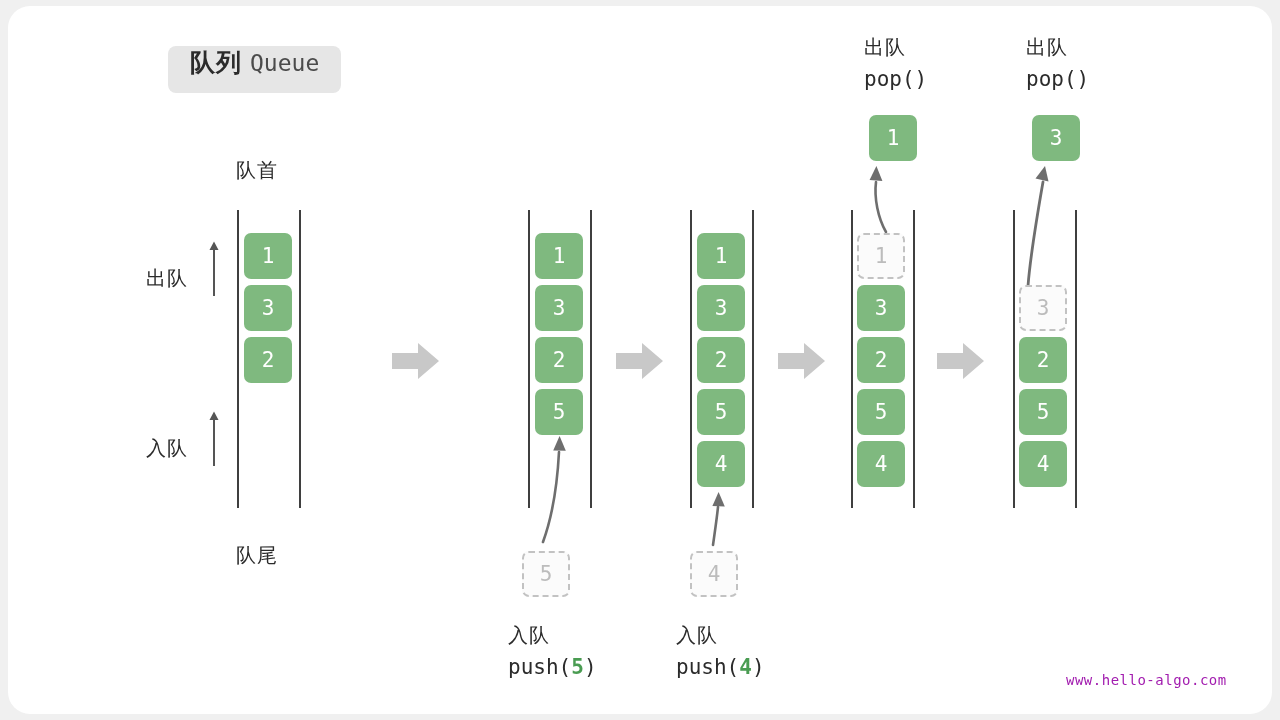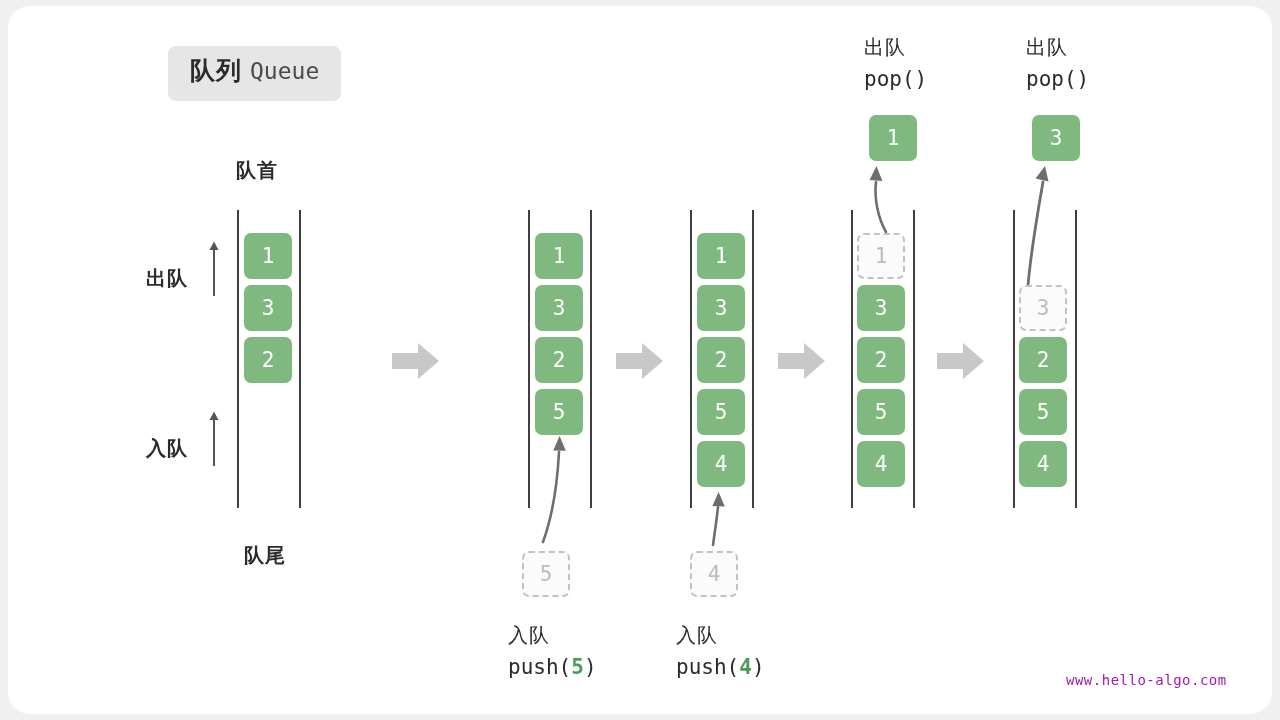--- a/index.html
+++ b/index.html
@@ -28,21 +28,21 @@
     top: 0;
     width: 1280px;
     height: 720px;
   }
 
   
   #title-badge {
     position: absolute;
     left: 168px;
     top: 46px;
-    padding: 8px 22px 14px 22px;
+    padding: 0 22px 14px 22px;
     background: #e6e6e6;
     border-radius: 8px;
     white-space: nowrap;
   }
   #title-badge .cn {
     font-size: 25px;
     font-weight: bold;
     color: #2b2b2b;
     letter-spacing: 1px;
   }
@@ -50,21 +50,21 @@
     font-size: 23px;
     color: #4b4b4b;
     font-family: "DejaVu Sans Mono", monospace;
     margin-left: 8px;
   }
 
   
   .cn-label {
     position: absolute;
     font-size: 20px;
-    font-weight: bold;
+    font-weight: normal;
     color: #2b2b2b;
     white-space: nowrap;
     letter-spacing: 1px;
   }
   .op-label {
     position: absolute;
     text-align: left;
     white-space: nowrap;
     line-height: 1.55;
   }
@@ -145,21 +145,21 @@
 
 <div id="card"></div>
 
 <div class="stage">
 
   <div id="title-badge">
     <span class="cn">队列</span><span class="en">Queue</span>
   </div>
 
   <div class="cn-label" style="left:236px; top:157px;">队首</div>
-  <div class="cn-label" style="left:244px; top:542px;">队尾</div>
+  <div class="cn-label" style="left:236px; top:542px;">队尾</div>
 
   <div class="cn-label" style="left:146px; top:265px;">出队</div>
   <div class="cn-label" style="left:146px; top:435px;">入队</div>
 
   <svg class="thin-arrow" style="left:207px; top:232px;" width="18" height="72" viewBox="0 0 18 72">
     <line x1="9" y1="72" x2="9" y2="10" stroke="#555555" stroke-width="2.6"></line>
     <polygon points="9,2 3.2,13 14.8,13" fill="#555555"></polygon>
   </svg>
   <svg class="thin-arrow" style="left:207px; top:402px;" width="18" height="72" viewBox="0 0 18 72">
     <line x1="9" y1="72" x2="9" y2="10" stroke="#555555" stroke-width="2.6"></line>

